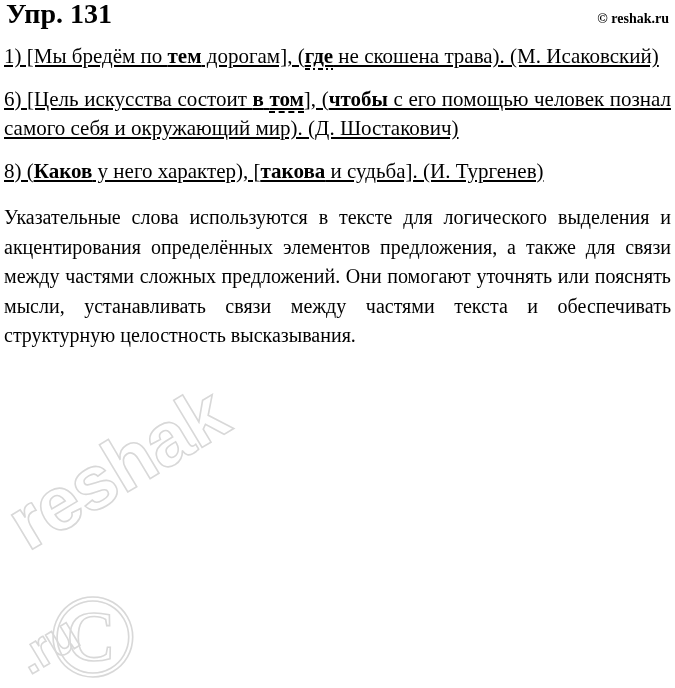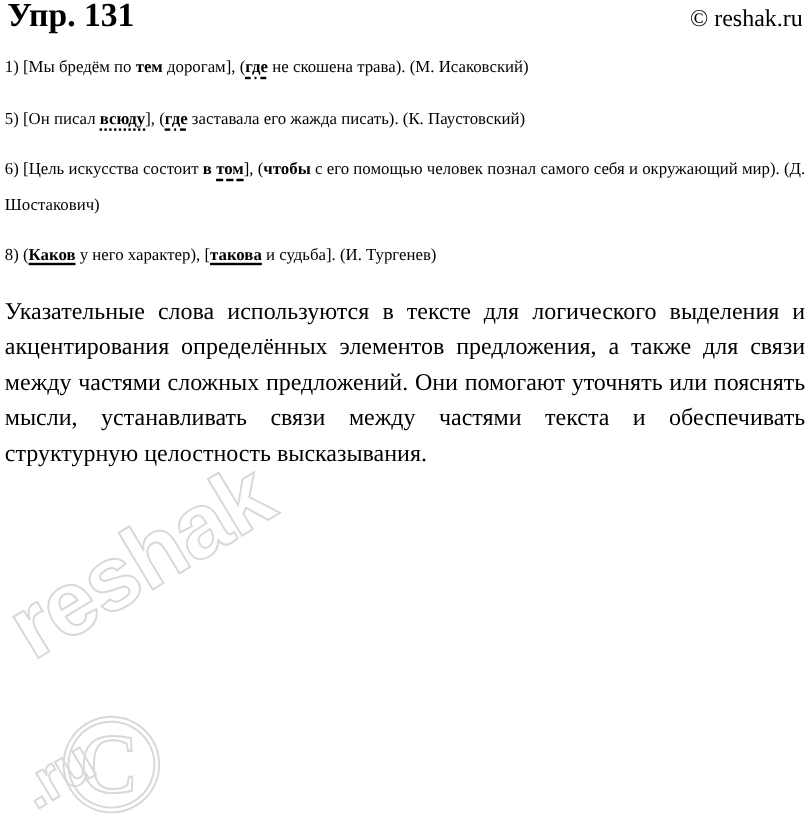--- a/index.html
+++ b/index.html
@@ -77,37 +77,39 @@
     justify-content: space-between;
     padding: 2px 2px 0 2px;
     height: 26px;
   }
   #exercise-title {
     font-size: 28px;
     font-weight: 700;
     line-height: 24px;
   }
   #site-credit {
-    font-size: 20px;
+    font-size: 14px;
     line-height: 24px;
     white-space: nowrap;
+    font-weight: bold;
   }
 
   #items-list {
     margin: 0;
     padding: 0;
     list-style: none;
   }
   .item {
-    font-size: 14px;
+    font-size: 21px;
     line-height: 29.5px;
     text-align: justify;
     text-justify: inter-word;
     margin: 0 0 13px 0;
     padding: 0;
+    text-decoration: underline;
   }
   .item:first-child { margin-top: 14px; }
 
   #summary-paragraph {
     font-size: 20px;
     line-height: 29.5px;
     text-align: justify;
     text-justify: inter-word;
     margin: 17px 0 0 0;
   }
@@ -154,20 +156,19 @@
 
 <div id="page">
 
   <div id="header-row">
     <div id="exercise-title">Упр. 131</div>
     <div id="site-credit">© reshak.ru</div>
   </div>
 
   <ol id="items-list">
       <li class="item"><span>1) [Мы бредём по </span><b class="mk">тем</b><span> дорогам], (</span><span class="u-dashdot">где</span><span> не скошена трава). (М. Исаковский)</span></li>
-      <li class="item"><span>5) [Он писал </span><span class="u-dot">всюду</span><span>], (</span><span class="u-dashdot">где</span><span> заставала его жажда писать). (К. Паустовский)</span></li>
       <li class="item"><span>6) [Цель искусства состоит </span><b class="mk">в</b><span> </span><span class="u-dash">том</span><span>], (</span><b class="mk">чтобы</b><span> с его помощью человек познал самого себя и окружающий мир). (Д. Шостакович)</span></li>
       <li class="item"><span>8) (</span><span class="u-solid">Каков</span><span> у него характер), [</span><span class="u-solid">такова</span><span> и судьба]. (И. Тургенев)</span></li>
     </ol>
 
   <p id="summary-paragraph">Указательные слова используются в тексте для логического выделения и акцентирования определённых элементов предложения, а также для связи между частями сложных предложений. Они помогают уточнять или пояснять мысли, устанавливать связи между частями текста и обеспечивать структурную целостность высказывания.</p>
 
 </div>
 
 </body></html>

